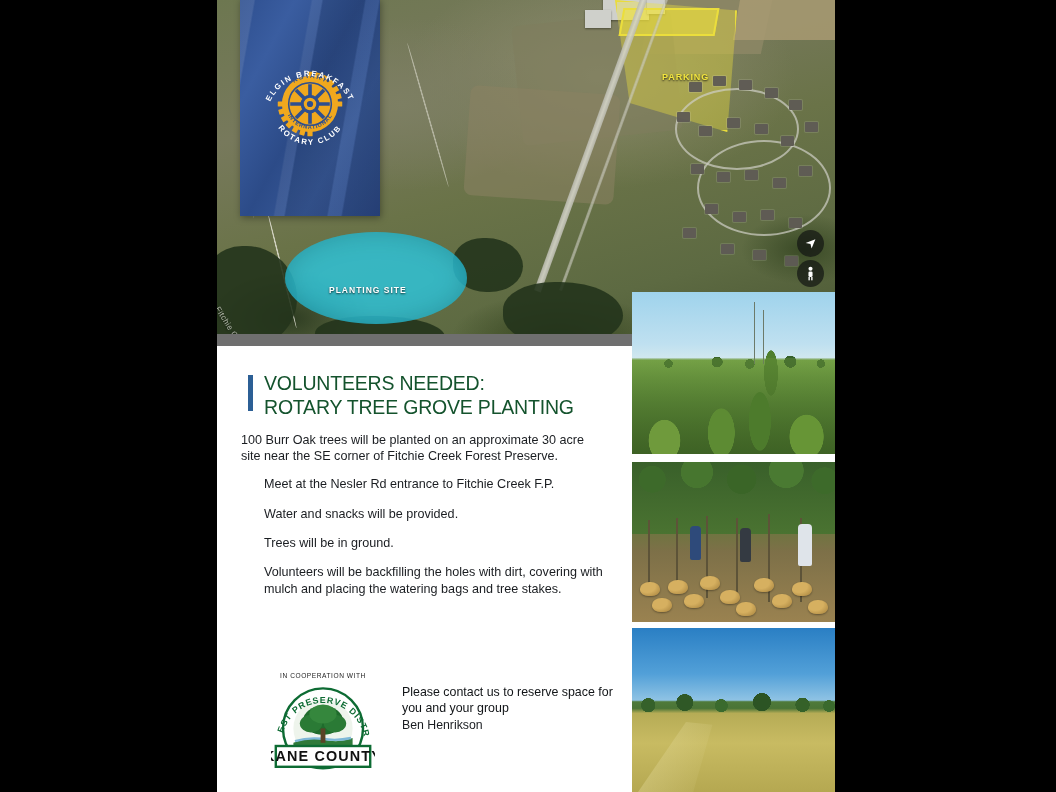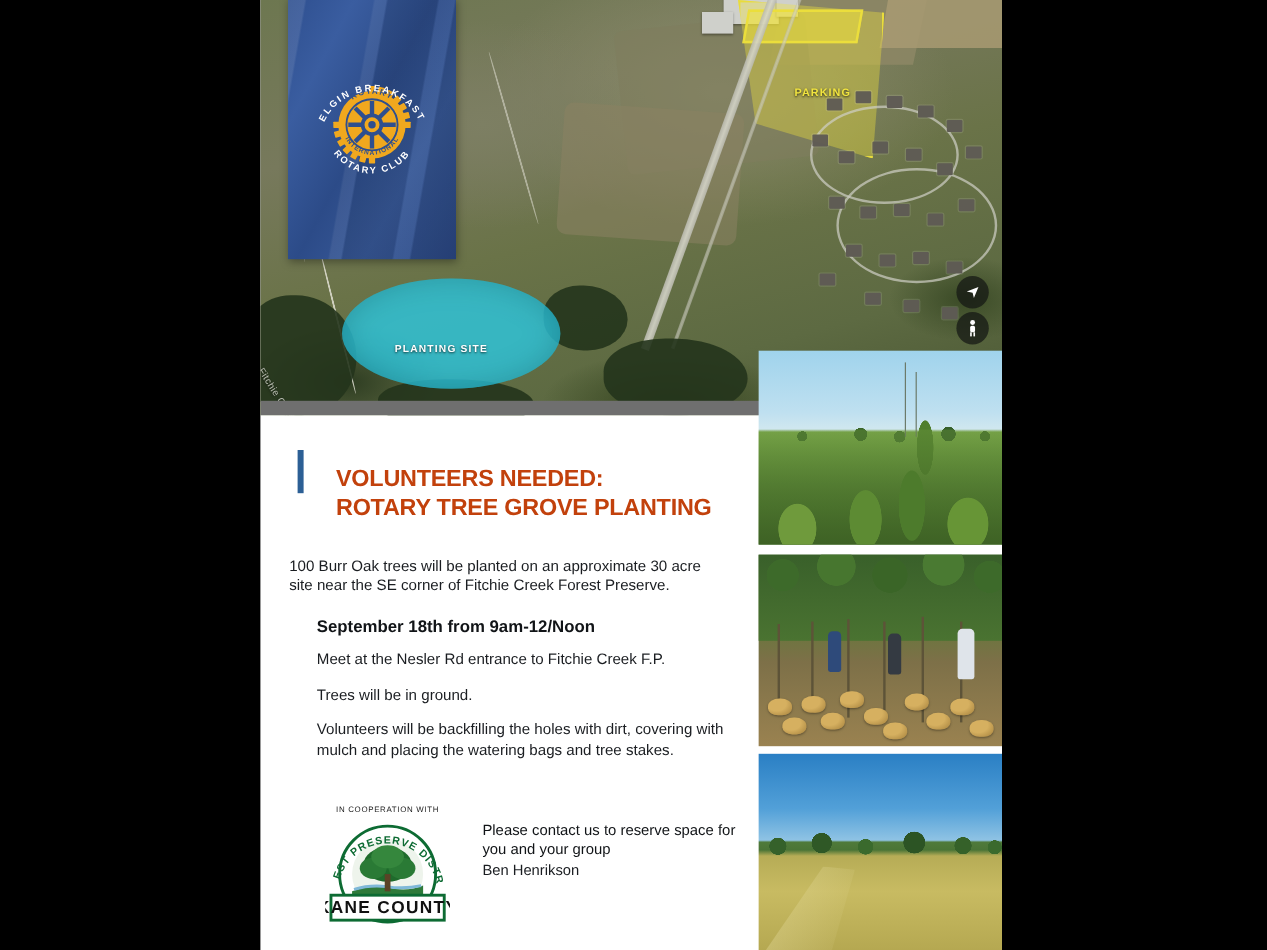--- a/index.html
+++ b/index.html
@@ -294,26 +294,26 @@
   }
   .accent-bar {
     width: 5px;
     height: 36px;
     background: #2c5f95;
     margin-right: 11px;
     margin-top: 3px;
     flex: none;
   }
   h1.headline {
-    margin: 16px;
+    margin: 0;
     font-size: 19.5px;
-    font-weight: 700;
+    font-weight: 400;
     line-height: 1.22;
     letter-spacing: -0.2px;
-    color: #c2410c;
+    color: #14532d;
   }
   .lede {
     margin: 12px 0 0 24px;
     width: 350px;
     font-size: 12.6px;
     line-height: 1.34;
     color: #1a1d21;
   }
   .datetime {
     margin: 17px 0 0 47px;
@@ -561,24 +561,24 @@
       <div class="headline-wrap">
         <div class="accent-bar"></div>
         <h1 class="headline">
           <span>VOLUNTEERS NEEDED:</span><br>
           <span>ROTARY TREE GROVE PLANTING</span>
         </h1>
       </div>
 
       <p class="lede">100 Burr Oak trees will be planted on an approximate 30 acre site near the SE corner of Fitchie Creek Forest Preserve.</p>
 
-      <div class="datetime">September 18th from 9am-12/Noon</div>
 
       <ul class="details">
         <li>Meet at the Nesler Rd entrance to Fitchie Creek F.P.</li>
+        <li>Water and snacks will be provided.</li>
         <li>Trees will be in ground.</li>
         <li>Volunteers will be backfilling the holes with dirt, covering with mulch and placing the watering bags and tree stakes.</li>
       </ul>
     </div>
 
     <div id="footer">
       <div id="kane-block">
         <div class="coop-label">IN COOPERATION WITH</div>
         <svg id="kane-logo" viewBox="0 0 130 110">
           <defs>

